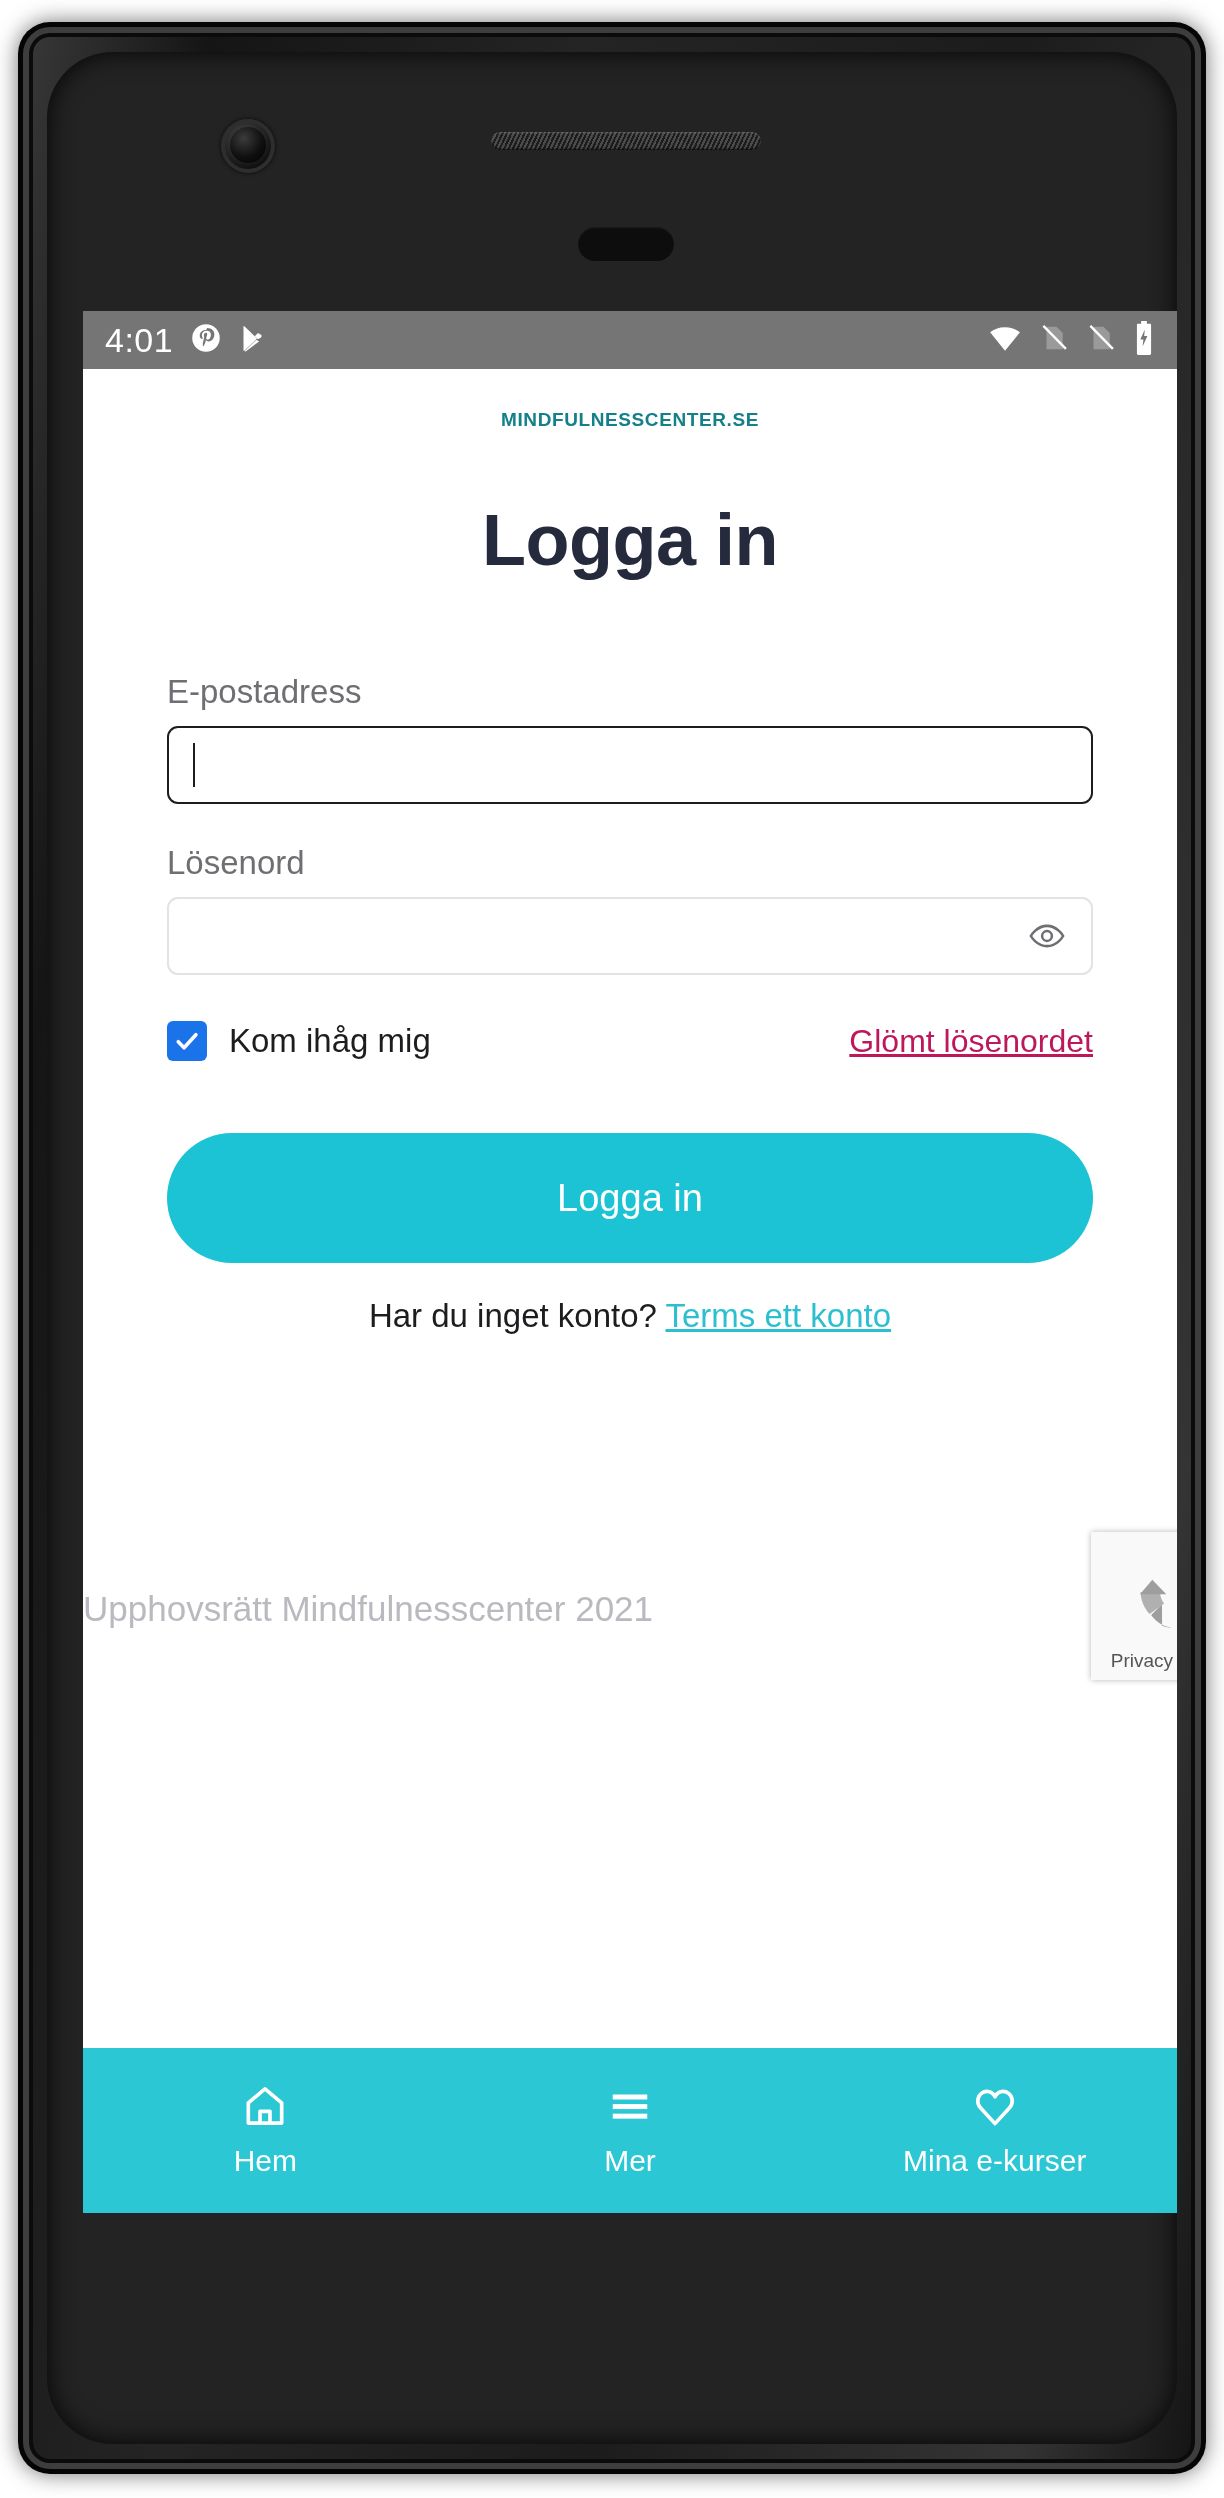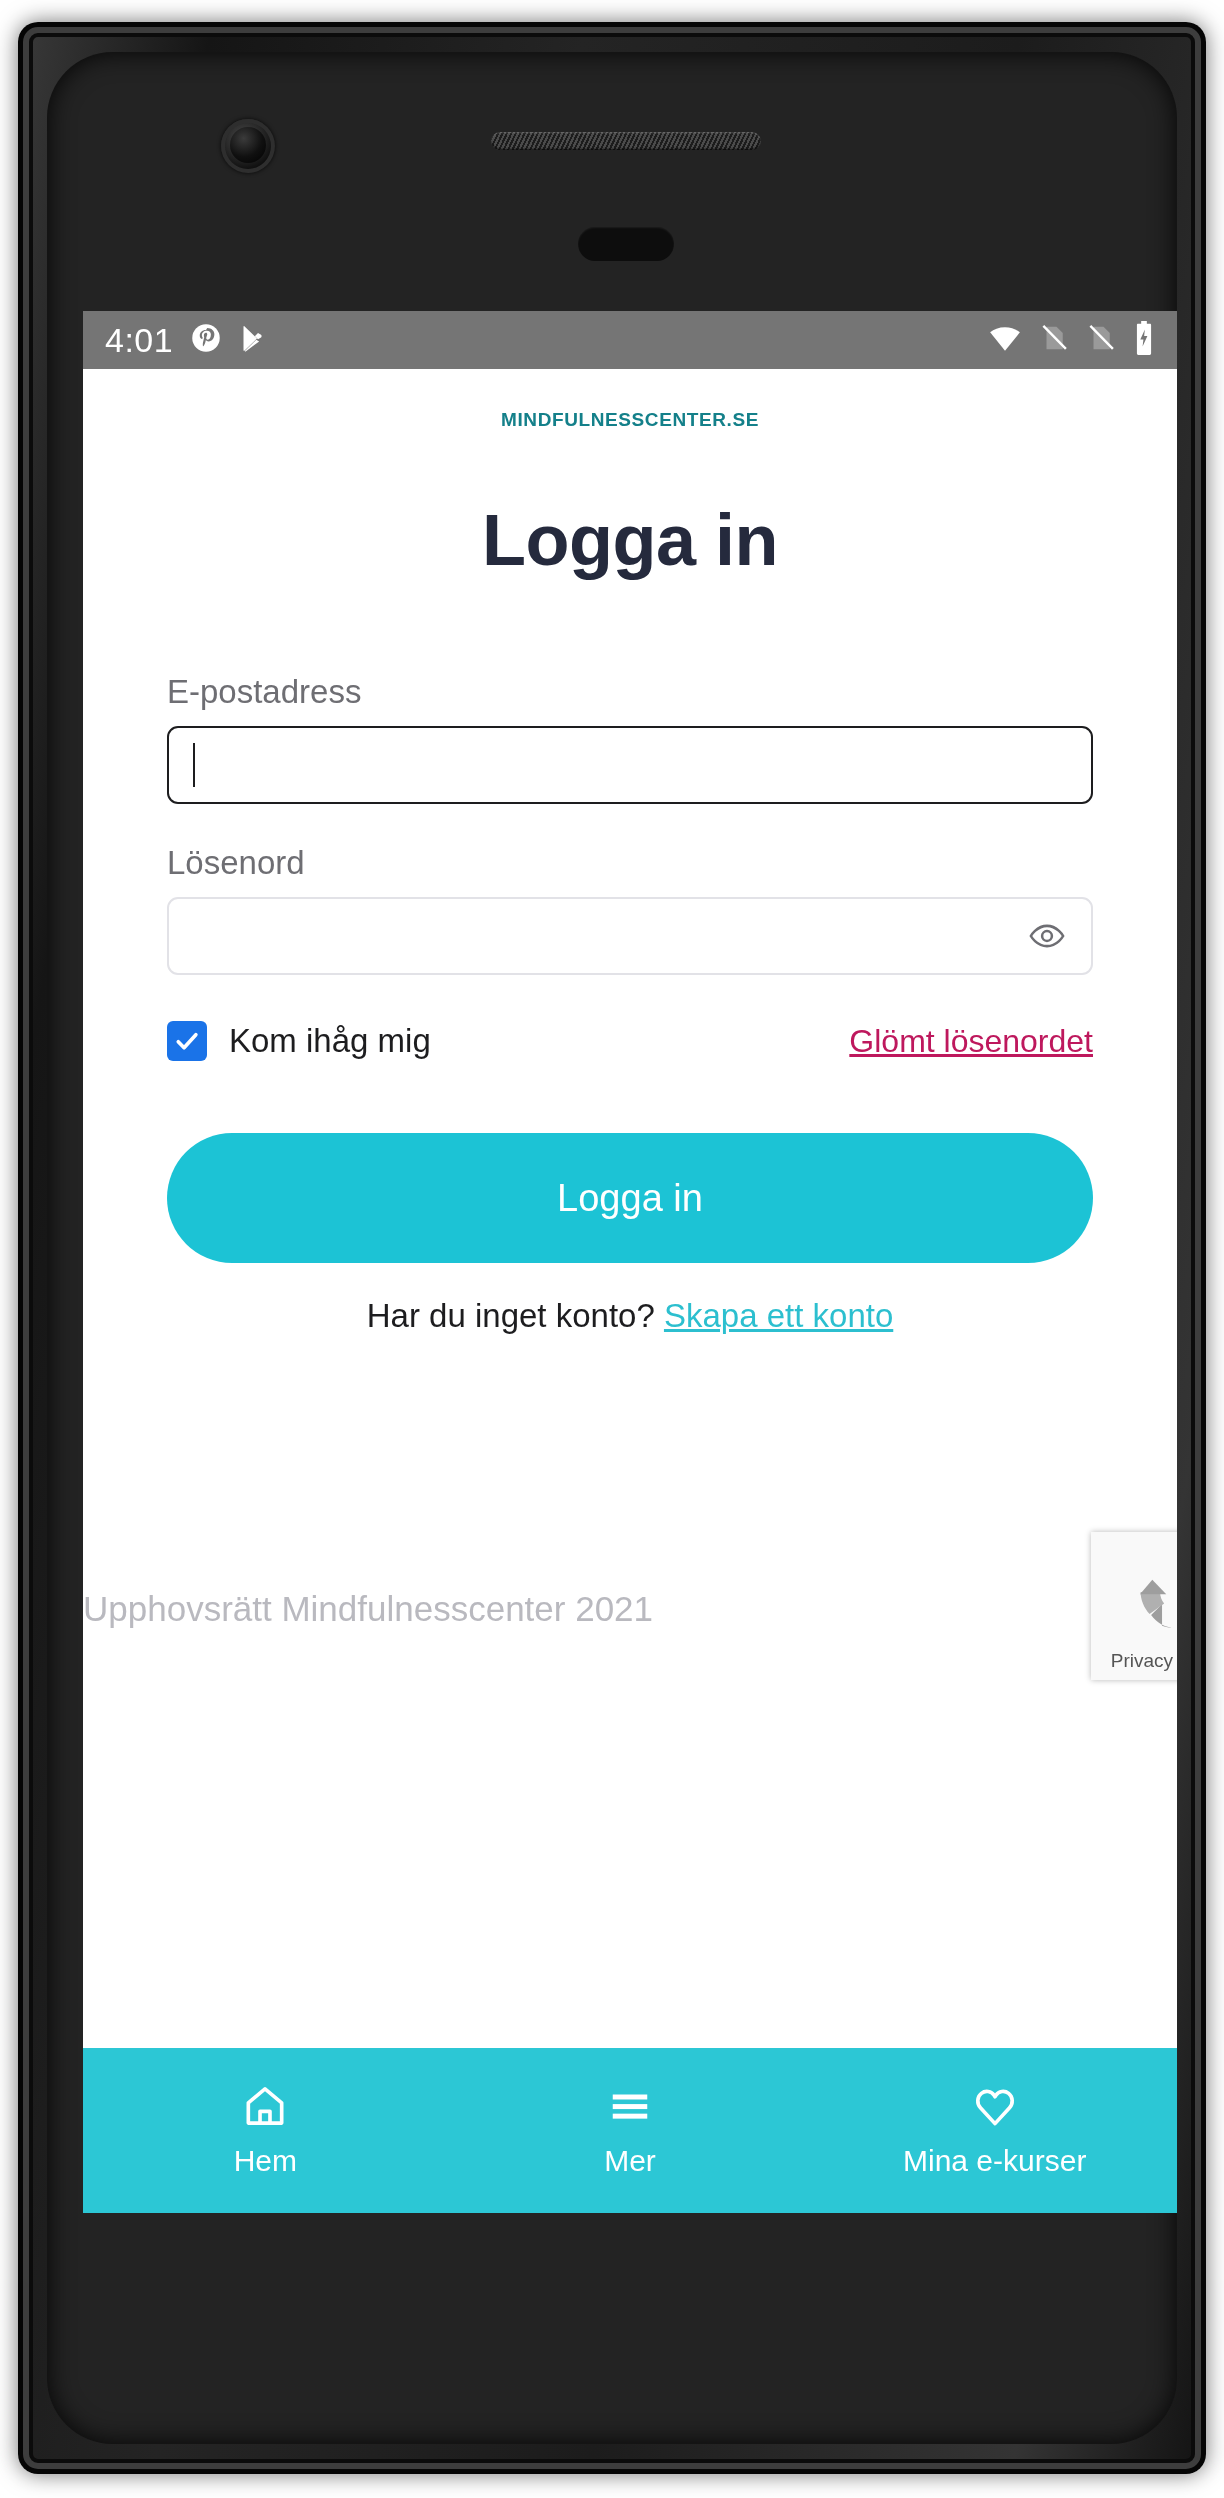--- a/index.html
+++ b/index.html
@@ -8,21 +8,21 @@
     background: #ffffff;
     font-family: "Liberation Sans", sans-serif;
     overflow: hidden;
   }
 
   
   #device-frame {
     position: absolute;
     left: 18px; top: 22px;
     width: 1188px; height: 2452px;
-    border-radius: 20px;
+    border-radius: 32px;
     background: #1f1f1f;
     background-image:
        linear-gradient(100deg, #3a3a3a 0%, #151515 12%, #242424 35%, #1c1c1c 62%, #343434 88%, #121212 100%);
     box-shadow:
       inset 0 0 0 5px #050505,
       inset 0 0 0 11px #3d3d3d,
       inset 0 0 0 15px #0b0b0b,
       0 0 22px rgba(0,0,0,.55);
   }
   #device-inner {
@@ -338,21 +338,21 @@
             </svg>
         </span>
         <span id="remember-me-label">Kom ihåg mig</span>
         <a id="forgot-password-link" href="#">Glömt lösenordet</a>
       </div>
 
       <button id="login-button">Logga in</button>
 
       <div id="signup-row">
         <span>Har du inget konto?</span>
-        <a id="signup-link" href="#">Skapa ett konto</a>
+        <a id="signup-link" href="#">Terms ett konto</a>
       </div>
 
       <div id="copyright-text">Upphovsrätt Mindfulnesscenter 2021</div>
 
       <div id="recaptcha-badge">
         <span>
           <svg width="96" height="96" viewBox="0 0 64 64">
             <path d="M32 8c7 0 13 3.4 16.6 8.6l-7.3 7.3V9.5C38.6 8.5 35.4 8 32 8z" fill="#1a73e8"></path>
             <path d="M49.6 17.3C53.4 21.4 55.6 26.9 55.6 32h-13c0-2.9-1-5.6-2.7-7.7l9.7-7z" fill="#4285f4"></path>
             <path d="M56 30.5l-8.2 9.7-9.3-9.7H56z" fill="#1a73e8"></path>

